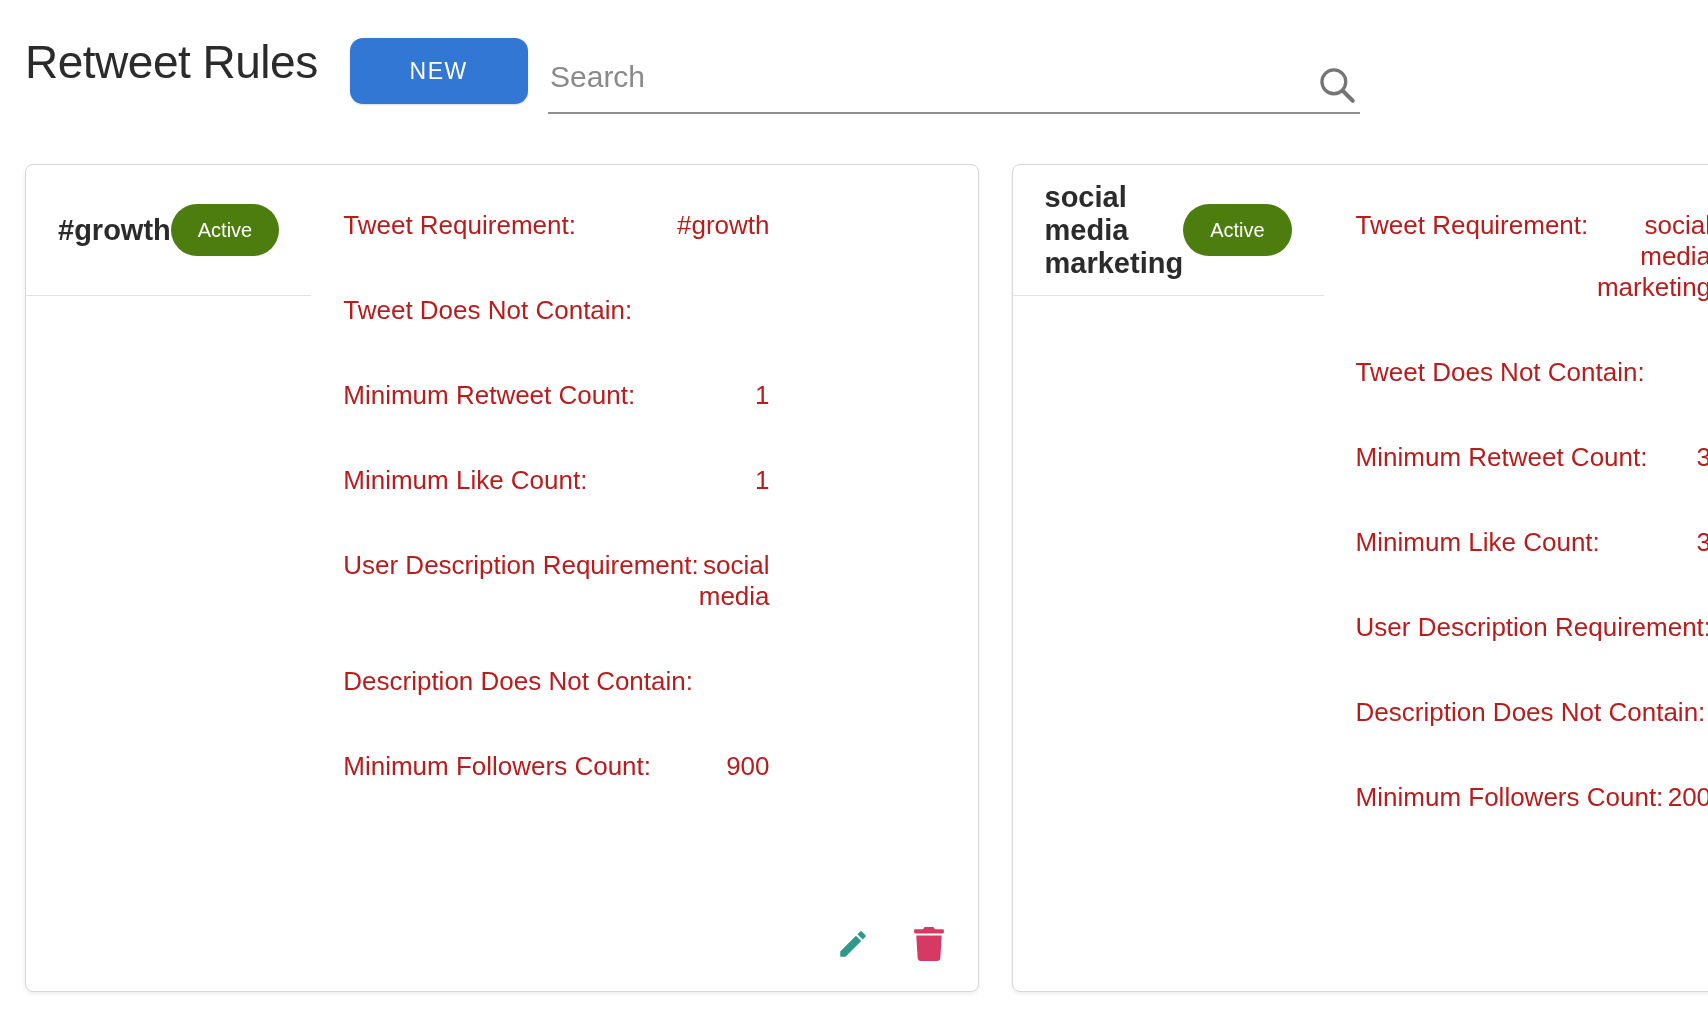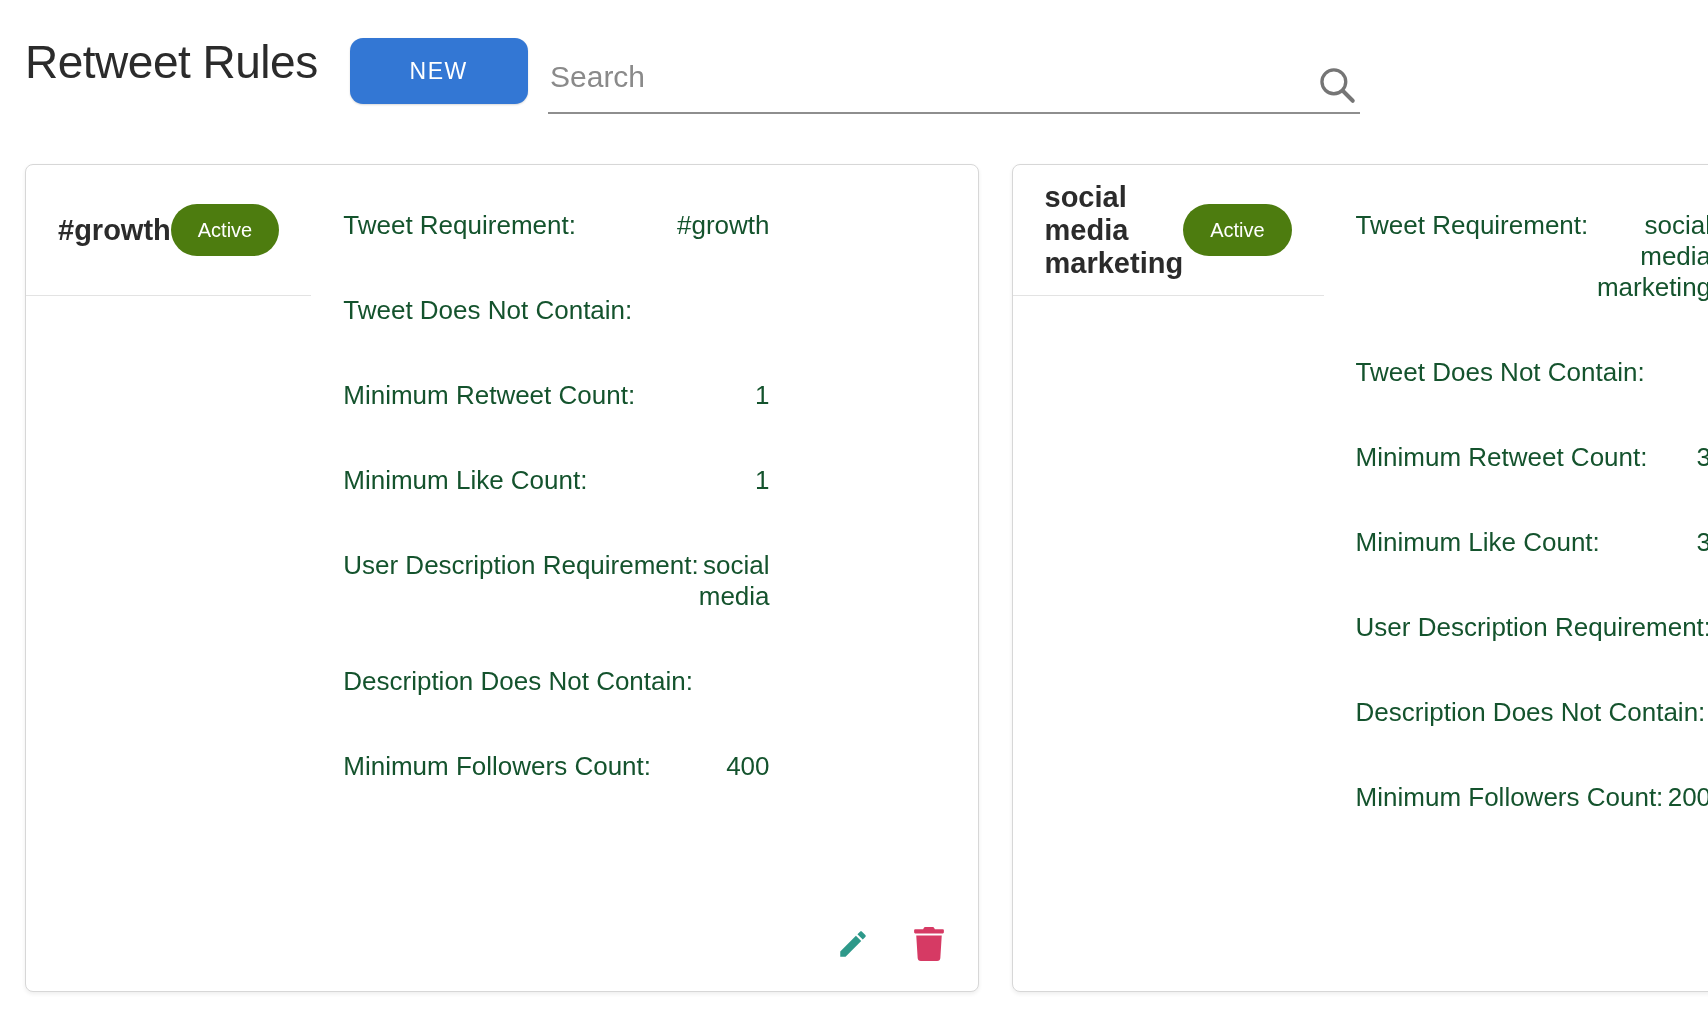--- a/index.html
+++ b/index.html
@@ -111,21 +111,21 @@
   }
   .card-body {
     padding: 18px 32px 0 32px;
   }
   .field-row {
     display: flex;
     justify-content: space-between;
     align-items: baseline;
     padding: 27px 0;
     font-size: 26px;
-    color: #14532d;
+    color: #b91c1c;
     min-height: 30px;
   }
   .field-label { white-space: nowrap; }
   .field-value { text-align: right; }
   .card-footer {
     margin-top: auto;
     display: flex;
     justify-content: flex-end;
     align-items: center;
     gap: 44px;
@@ -183,21 +183,21 @@
         <div class="field-row">
           <span class="field-label">User Description Requirement:</span>
           <span class="field-value">social media</span>
         </div>
         <div class="field-row">
           <span class="field-label">Description Does Not Contain:</span>
           <span class="field-value"></span>
         </div>
         <div class="field-row">
           <span class="field-label">Minimum Followers Count:</span>
-          <span class="field-value">400</span>
+          <span class="field-value">900</span>
         </div>
       </div>
       <div class="card-footer">
         <button class="icon-button">
           <svg width="34" height="34" viewBox="0 0 24 24">
             <path fill="#2e998a" d="M3 17.25V21h3.75L17.81 9.94l-3.75-3.75L3 17.25zM20.71 7.04c.39-.39.39-1.02 0-1.41l-2.34-2.34c-.39-.39-1.02-.39-1.41 0l-1.83 1.83 3.75 3.75 1.83-1.83z"></path>
           </svg>
         </button>
         <button class="icon-button">
           <svg width="30" height="34" viewBox="0 0 448 512">

